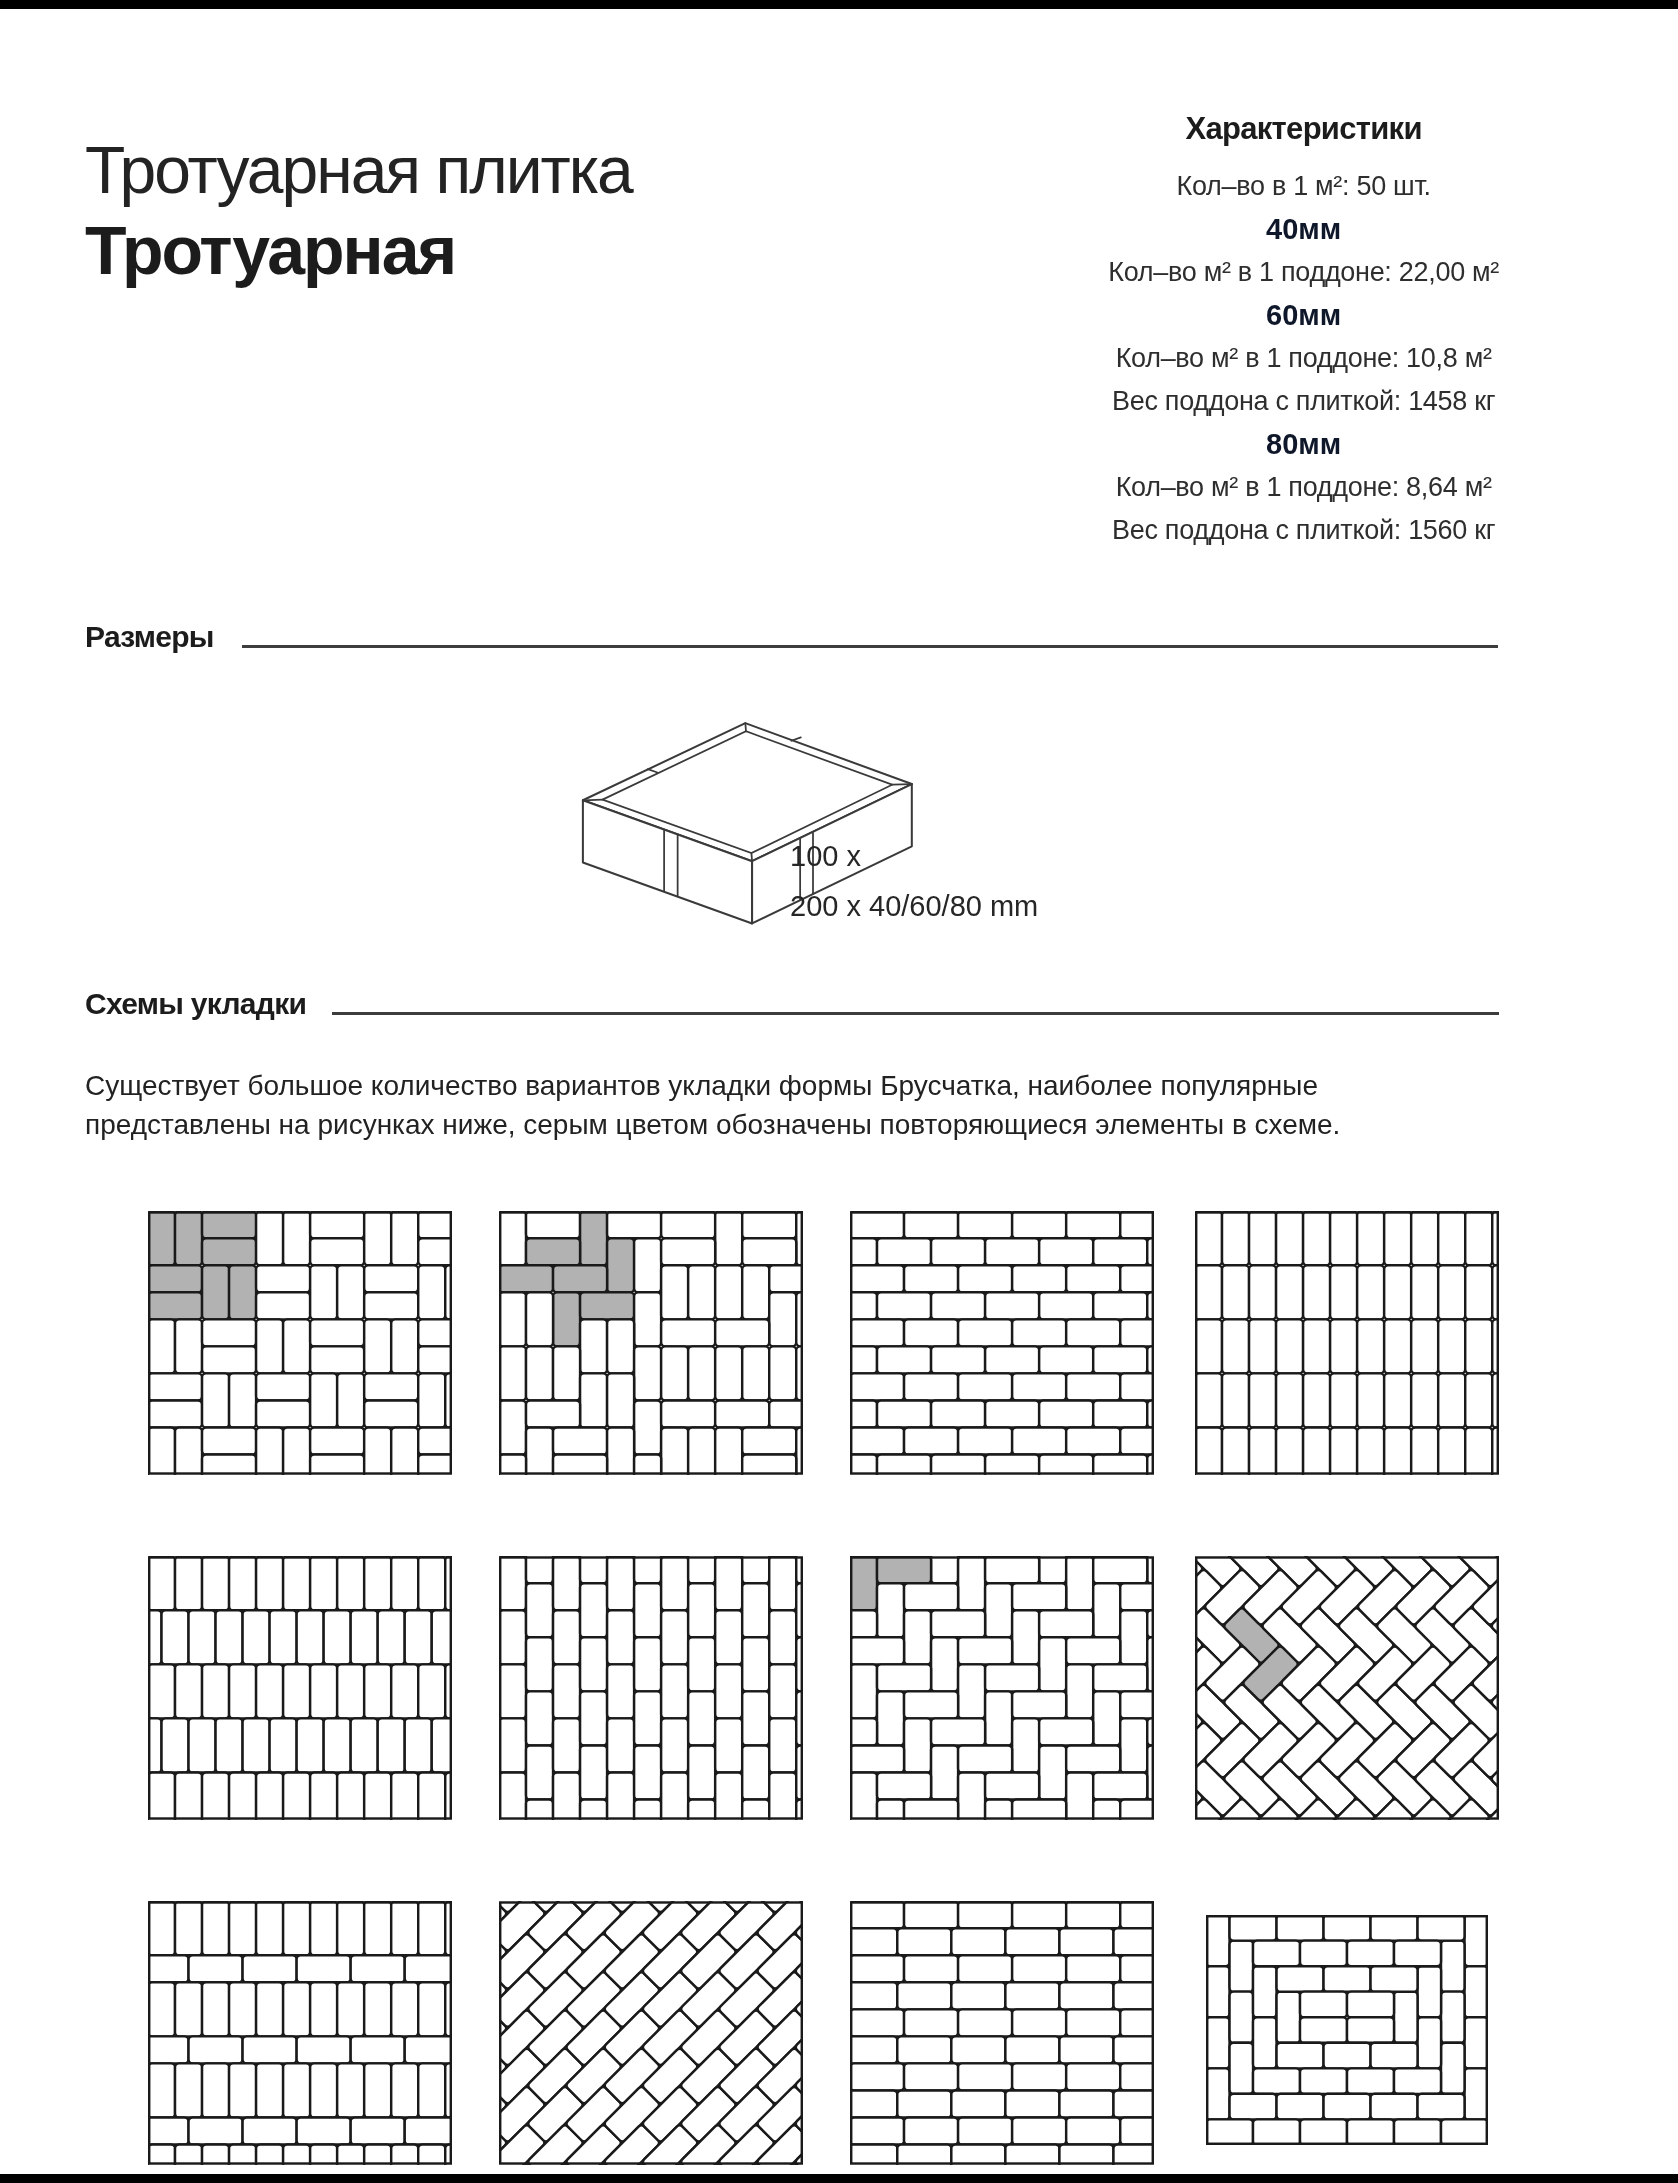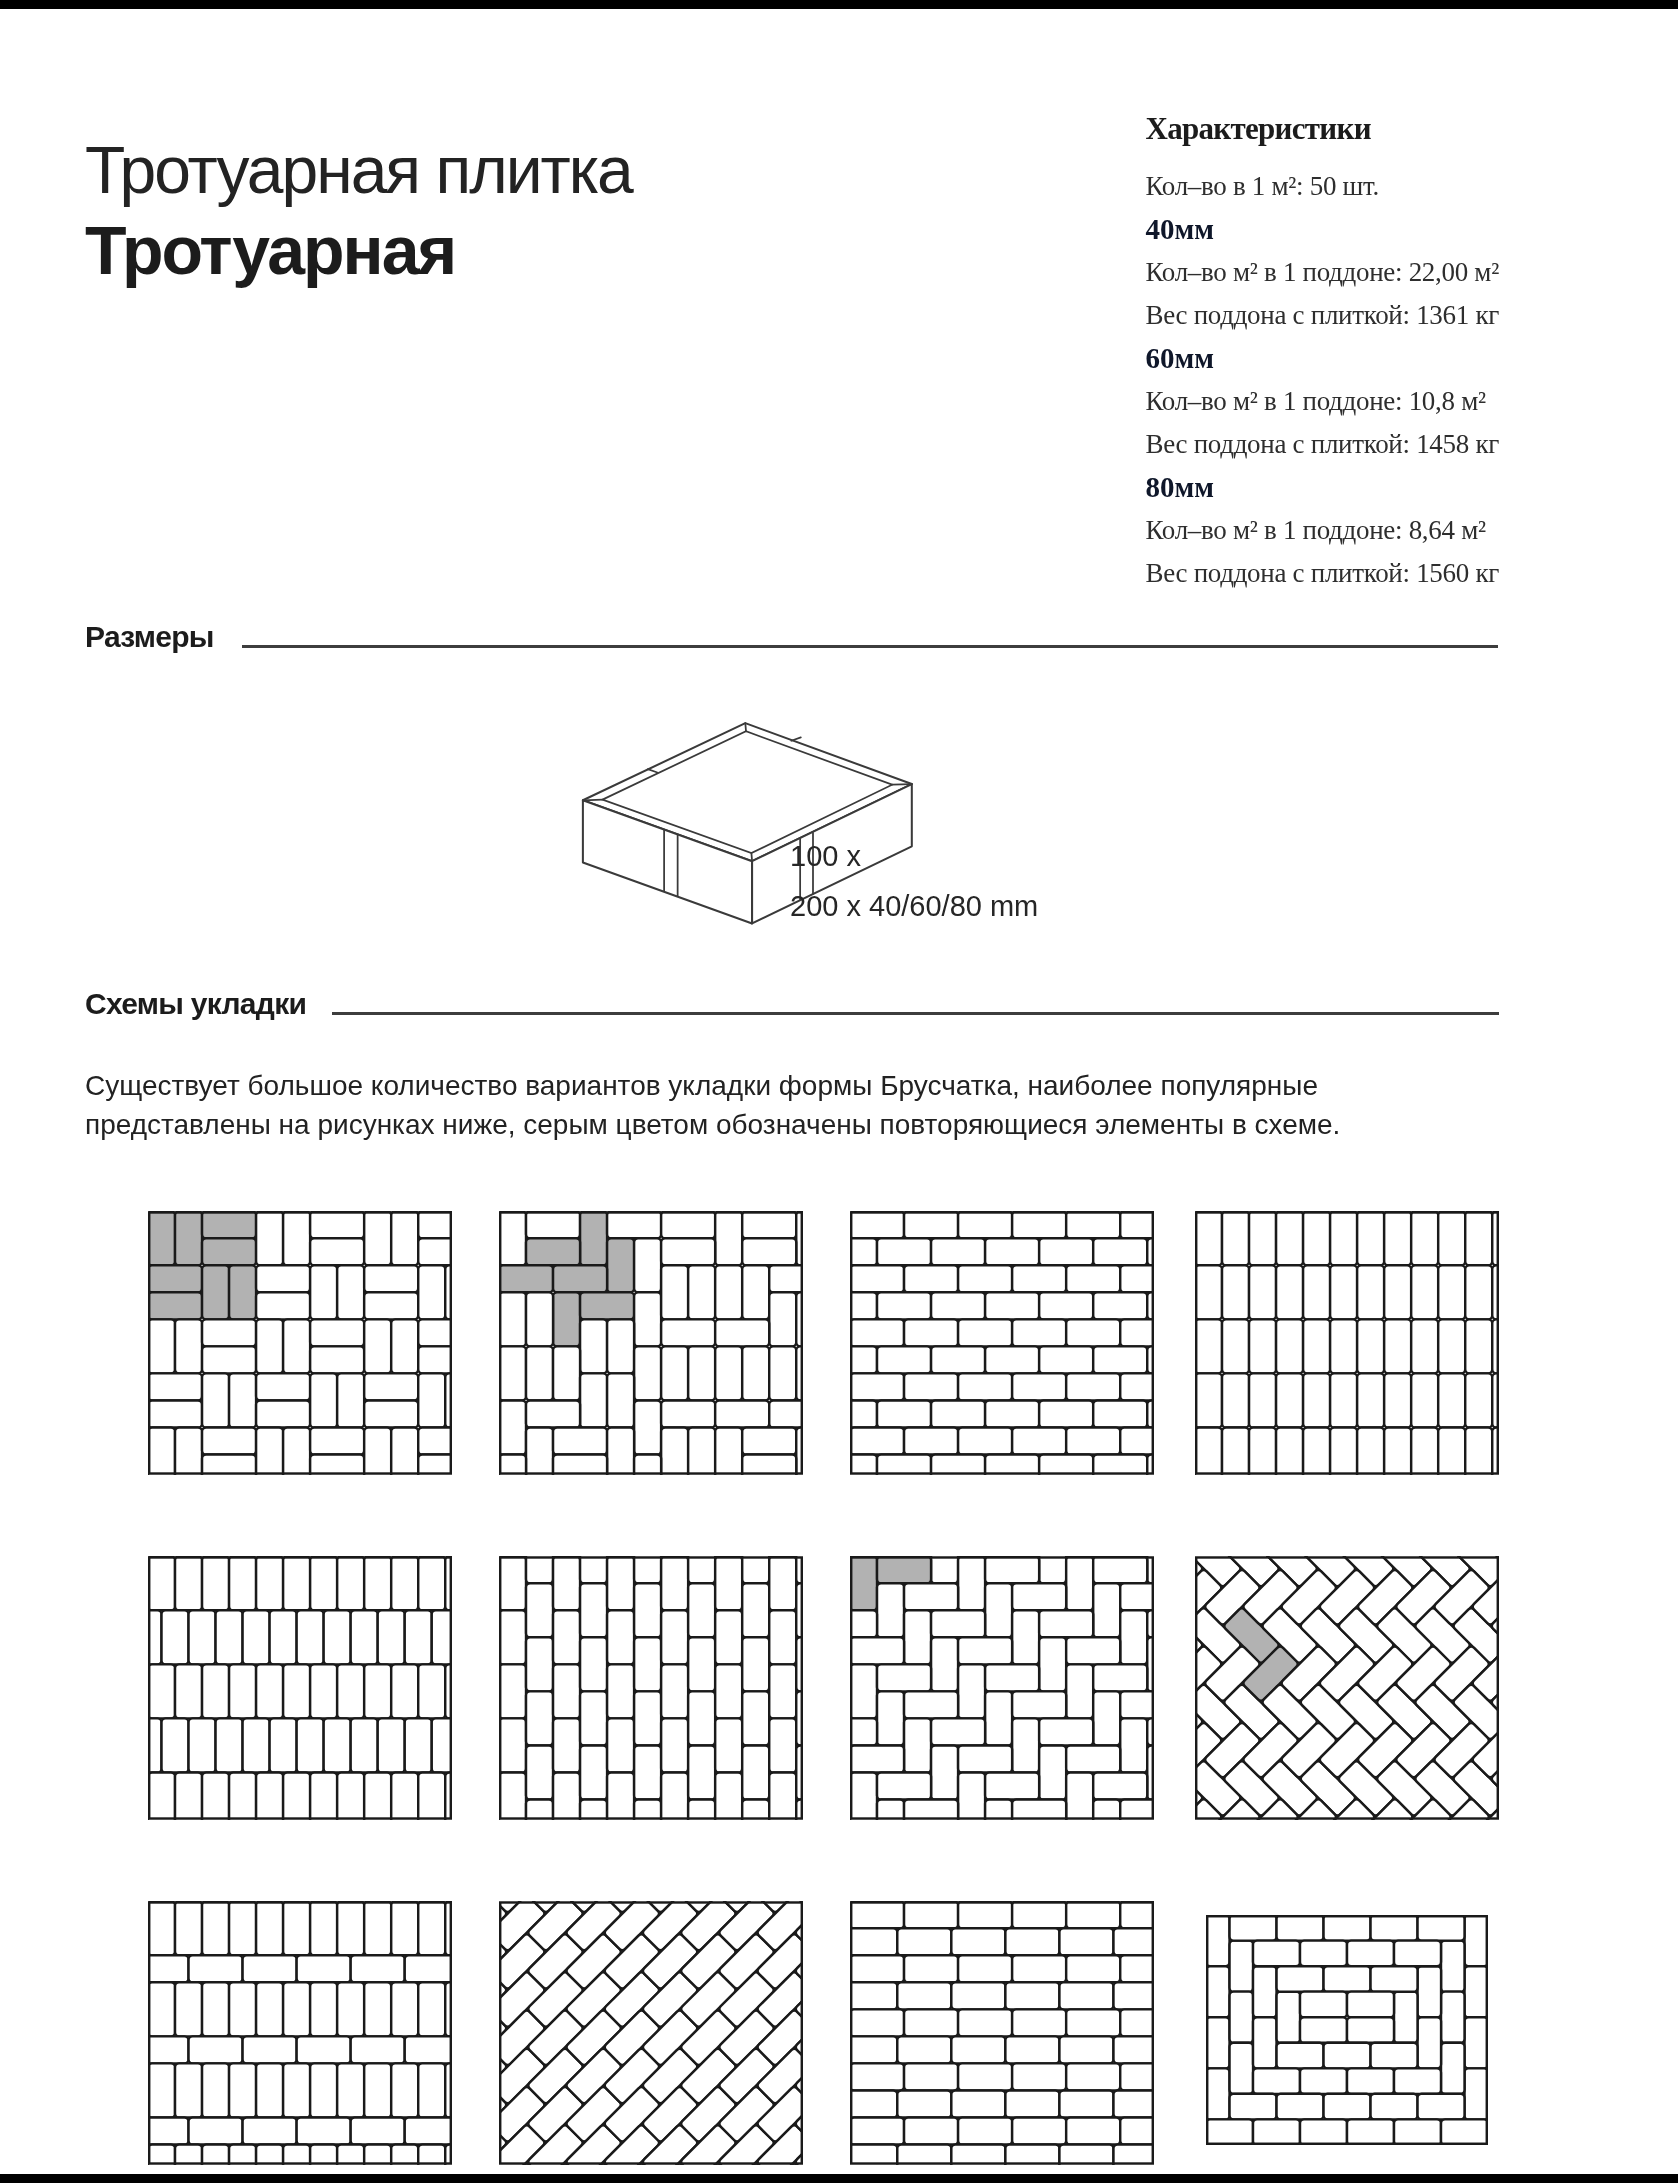--- a/index.html
+++ b/index.html
@@ -8,21 +8,21 @@
     font-family:"Liberation Sans", sans-serif;color:#2b2b2b;overflow:hidden;
     --gray:#b2b2b2;--stroke:#1a1a1a;
   }
   .page-edge{position:absolute;left:0;width:1679px;height:8.8px;background:#000;}
   .page-edge.top{top:0;} .page-edge.bottom{top:2174px;}
 
   .title{position:absolute;left:85px;top:86px;letter-spacing:-2px;line-height:80px;margin-top:44px;}
   .title .l1{font-size:66px;font-weight:500;color:#232323;}
   .title .l2{font-size:68px;font-weight:800;color:#1c1c1c;}
 
-  .specs{position:absolute;right:180px;top:111px;text-align:left;font-family:Liberation Serif, serif;}
+  .specs{position:absolute;right:180px;top:111px;text-align:center;}
   .specs .sp-head{font-size:31px;font-weight:800;color:#1c1c1c;letter-spacing:-0.7px;margin-bottom:17.6px;}
   .specs .sp-line{font-size:27px;line-height:43px;letter-spacing:-0.3px;color:#2e2e2e;}
   .specs .sp-size{font-size:29px;line-height:43px;font-weight:800;color:#0f172a;}
 
   .sec-head{position:absolute;left:85px;font-size:30px;font-weight:800;color:#1c1c1c;letter-spacing:-0.7px;}
   .rule{position:absolute;height:2.7px;background:#3d3d3d;}
 
   .dim-label{position:absolute;font-size:29px;color:#262626;letter-spacing:0px;margin-left:12px;}
 
   .para{position:absolute;left:85px;top:1066px;width:1350px;font-size:28px;line-height:39px;color:#222;}
@@ -43,21 +43,20 @@
 <div class="title">
   <div class="l1">Тротуарная плитка</div>
   <div class="l2">Тротуарная</div>
 </div>
 
 <div class="specs">
     <div class="sp-head">Характеристики</div>
     <div class="sp-line">Кол–во в 1 м²: 50 шт.</div>
     <div class="sp-size">40мм</div>
     <div class="sp-line">Кол–во м² в 1 поддоне: 22,00 м²</div>
-    <div class="sp-line">Вес поддона с плиткой: 1361 кг</div>
     <div class="sp-size">60мм</div>
     <div class="sp-line">Кол–во м² в 1 поддоне: 10,8 м²</div>
     <div class="sp-line">Вес поддона с плиткой: 1458 кг</div>
     <div class="sp-size">80мм</div>
     <div class="sp-line">Кол–во м² в 1 поддоне: 8,64 м²</div>
     <div class="sp-line">Вес поддона с плиткой: 1560 кг</div>
   </div>
 
 <div class="sec-head" style="top:620px;">Размеры</div>
 <div class="rule" style="top:645px;left:242px;width:1256px;"></div>

